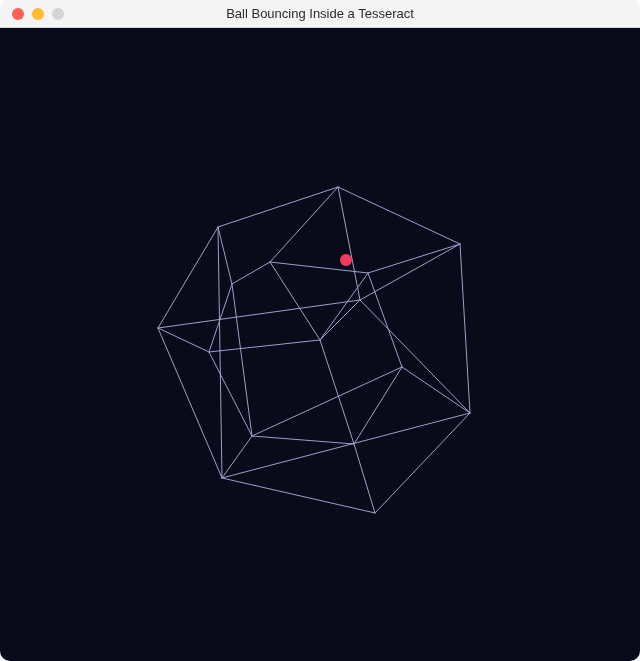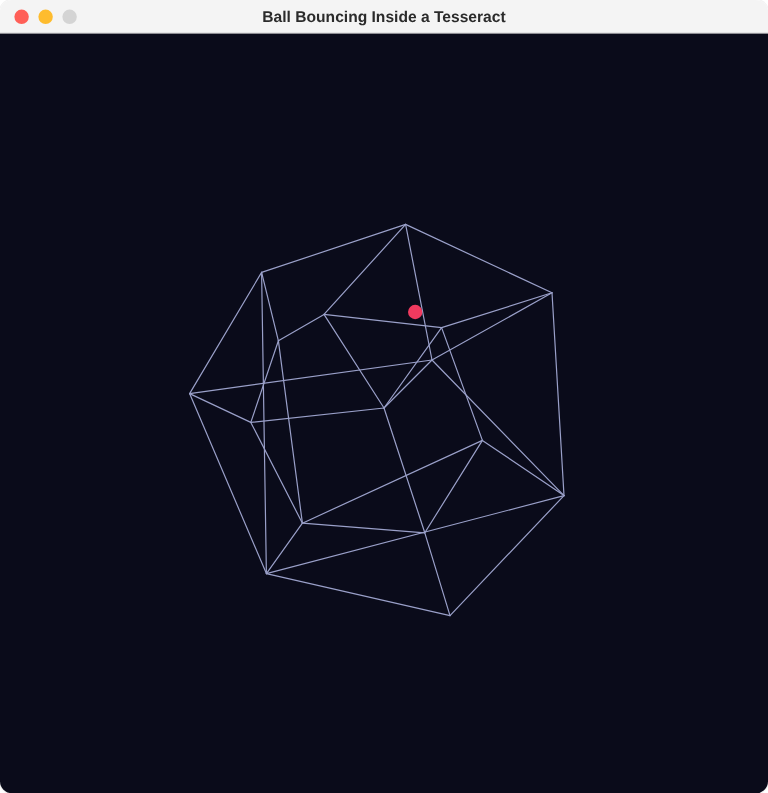--- a/index.html
+++ b/index.html
@@ -38,21 +38,21 @@
       border-radius: 50%;
     }
     .tl-close { background: #ff5f57; }
     .tl-min { background: #febc2e; }
     .tl-max { background: #d4d4d4; }
     .title {
       position: absolute;
       left: 0; right: 0;
       text-align: center;
       font-size: 13px;
-      font-weight: 700;
+      font-weight: 400;
       color: #2b2b2b;
       pointer-events: none;
     }
     .canvas-wrap {
       width: 640px;
       height: 633px;
       background: #0a0b1a;
       position: relative;
     }
     svg.scene {

